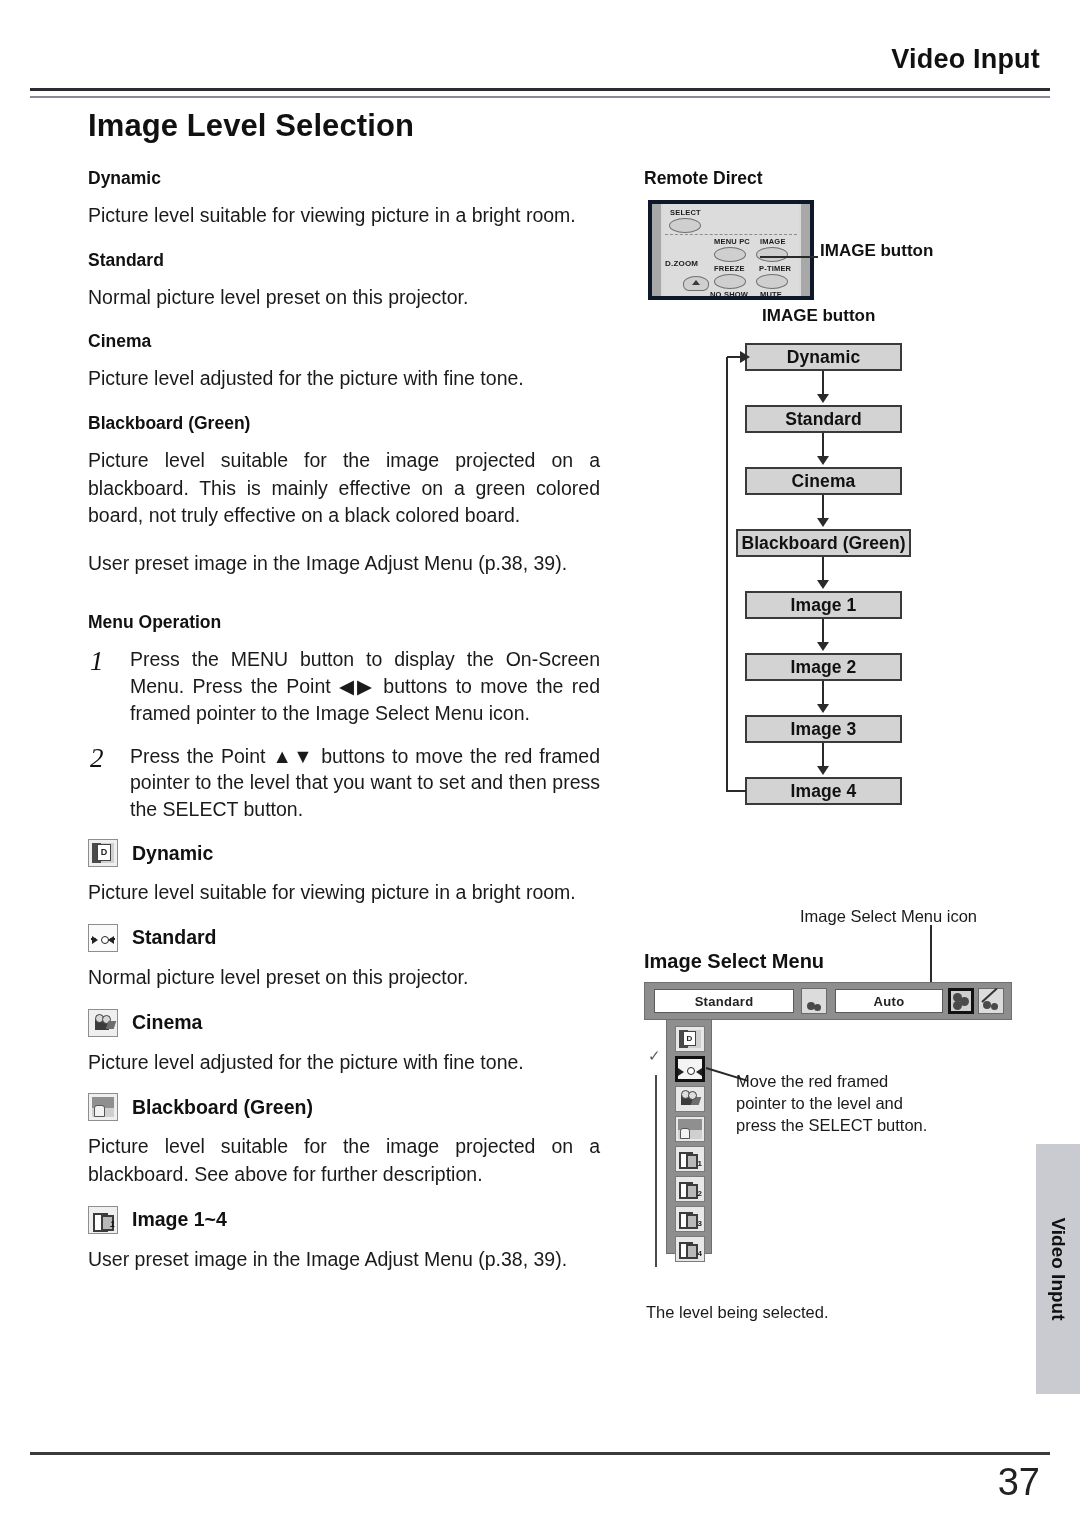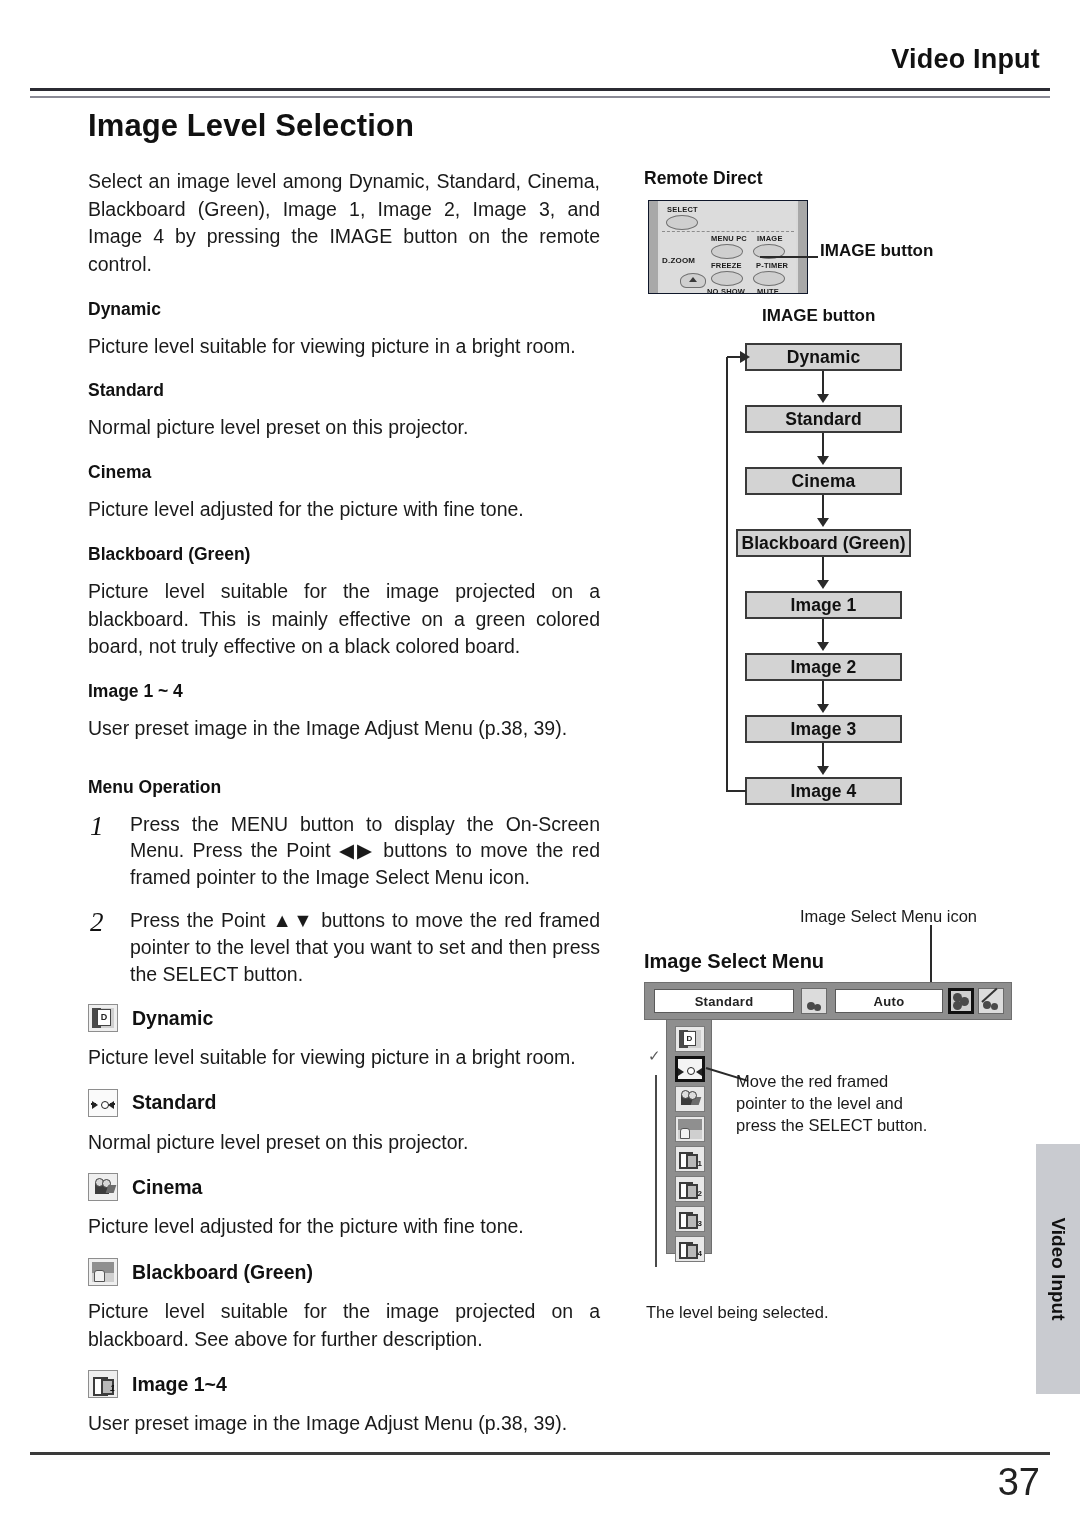--- a/index.html
+++ b/index.html
@@ -92,21 +92,21 @@
   .mi-img .n{position:absolute;right:2px;bottom:4px;font-size:9px;font-weight:bold;
     color:#111;z-index:3;line-height:1;}
 
   
   #colR{position:absolute;left:644px;top:168px;width:400px;}
   #rc-title{font-size:17.5px;font-weight:bold;color:#111;}
 
   
   #remote{
     position:absolute;left:648px;top:200px;width:158px;height:92px;
-    background:#d9d9d9;border:1px solid #0f172a;overflow:hidden;
+    background:#d9d9d9;border:4px solid #0f172a;overflow:hidden;
   }
   #remote .side{position:absolute;top:0;bottom:0;width:9px;background:#a8a8a8;}
   #remote .side.l{left:0;} #remote .side.r{right:0;}
   #remote .inner{position:absolute;left:11px;right:11px;top:0;bottom:0;background:#dcdcdc;}
   #remote .sep{position:absolute;left:13px;right:13px;top:30px;
     border-top:1px dashed #8c8c8c;}
   .rlbl{position:absolute;font-size:7.5px;font-weight:bold;color:#1a1a1a;letter-spacing:.2px;}
   .rbtn{position:absolute;background:#cfcfcf;border:1.2px solid #6f6f6f;border-radius:50%;}
   #dz-box{position:absolute;left:14px;top:36px;width:30px;height:52px;}
   #dz-up{left:17px;top:36px;width:24px;height:13px;background:#cfcfcf;border:1.2px solid #6f6f6f;
@@ -191,35 +191,33 @@
 <body>
 
 <div class="pg">
 
   <div id="hdr-title">Video Input</div>
   <div id="hdr-rule"></div>
   <div id="page-heading">Image Level Selection</div>
 
   <div id="colL">
 
-    <div class="body just">Select an image level among Dynamic, Standard, Cinema, Blackboard (Green), Image 1, Image 2, Image 3, and Image 4 by pressing the IMAGE button on the remote control.</div>
 
     <div class="sub">Dynamic</div>
     <div class="body just">Picture level suitable for viewing picture in a bright room.</div>
 
     <div class="sub">Standard</div>
     <div class="body just">Normal picture level preset on this projector.</div>
 
     <div class="sub">Cinema</div>
     <div class="body just">Picture level adjusted for the picture with fine tone.</div>
 
     <div class="sub">Blackboard (Green)</div>
     <div class="body just">Picture level suitable for the image projected on a blackboard.  This is mainly effective on a green colored board, not truly effective on a black colored board.</div>
 
-    <div class="sub">Image 1 ~ 4</div>
     <div class="body just">User preset image in the Image Adjust Menu (p.38, 39).</div>
 
     <div class="sub" style="margin-top:34px;">Menu Operation</div>
 
     <div class="step">
       <span class="num">1</span>
       <div class="txt">Press the MENU button to display the On-Screen Menu.  Press the Point ◀▶ buttons to move the red framed pointer to the Image Select Menu icon.</div>
     </div>
     <div class="step">
       <span class="num">2</span>

